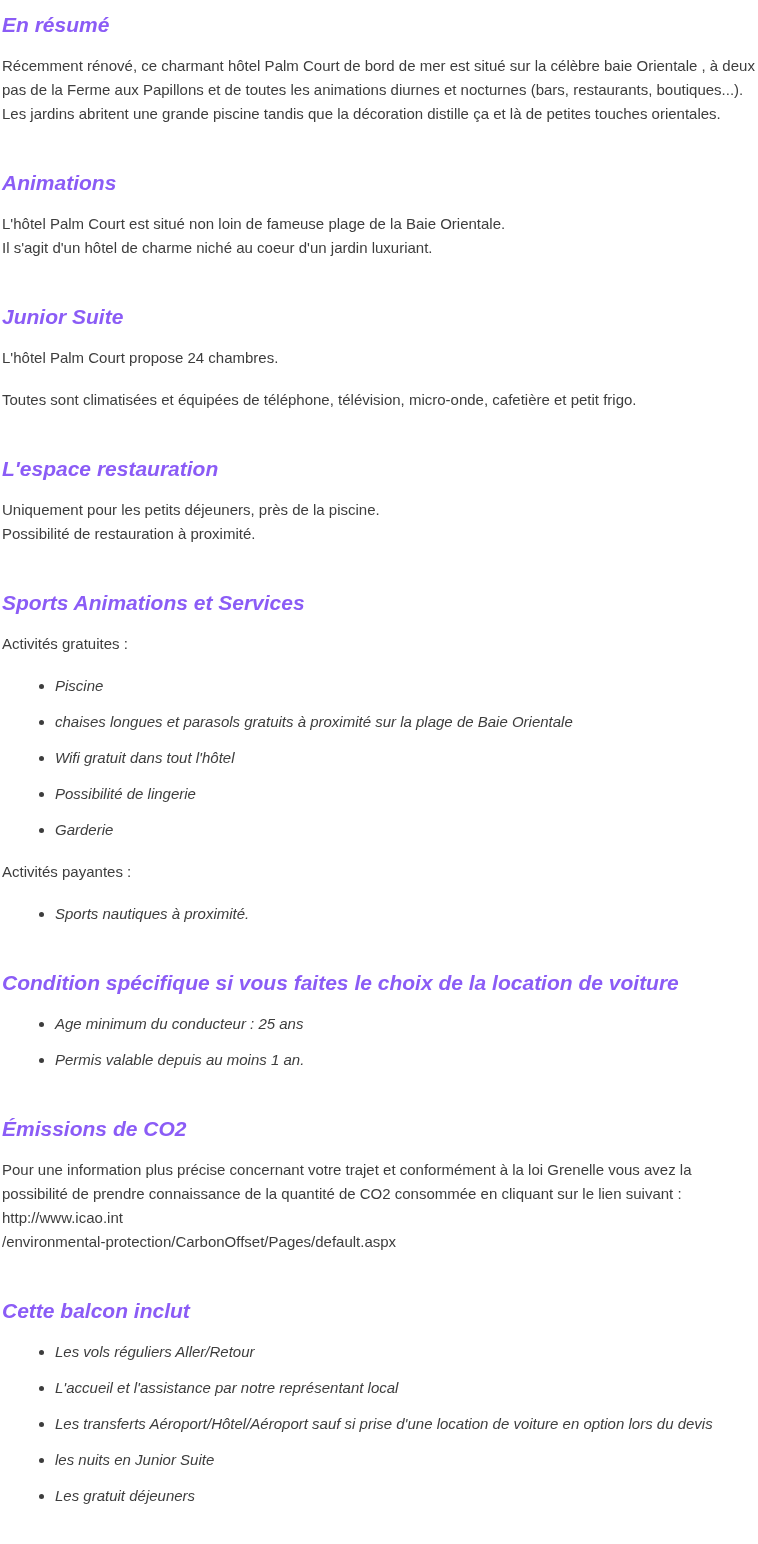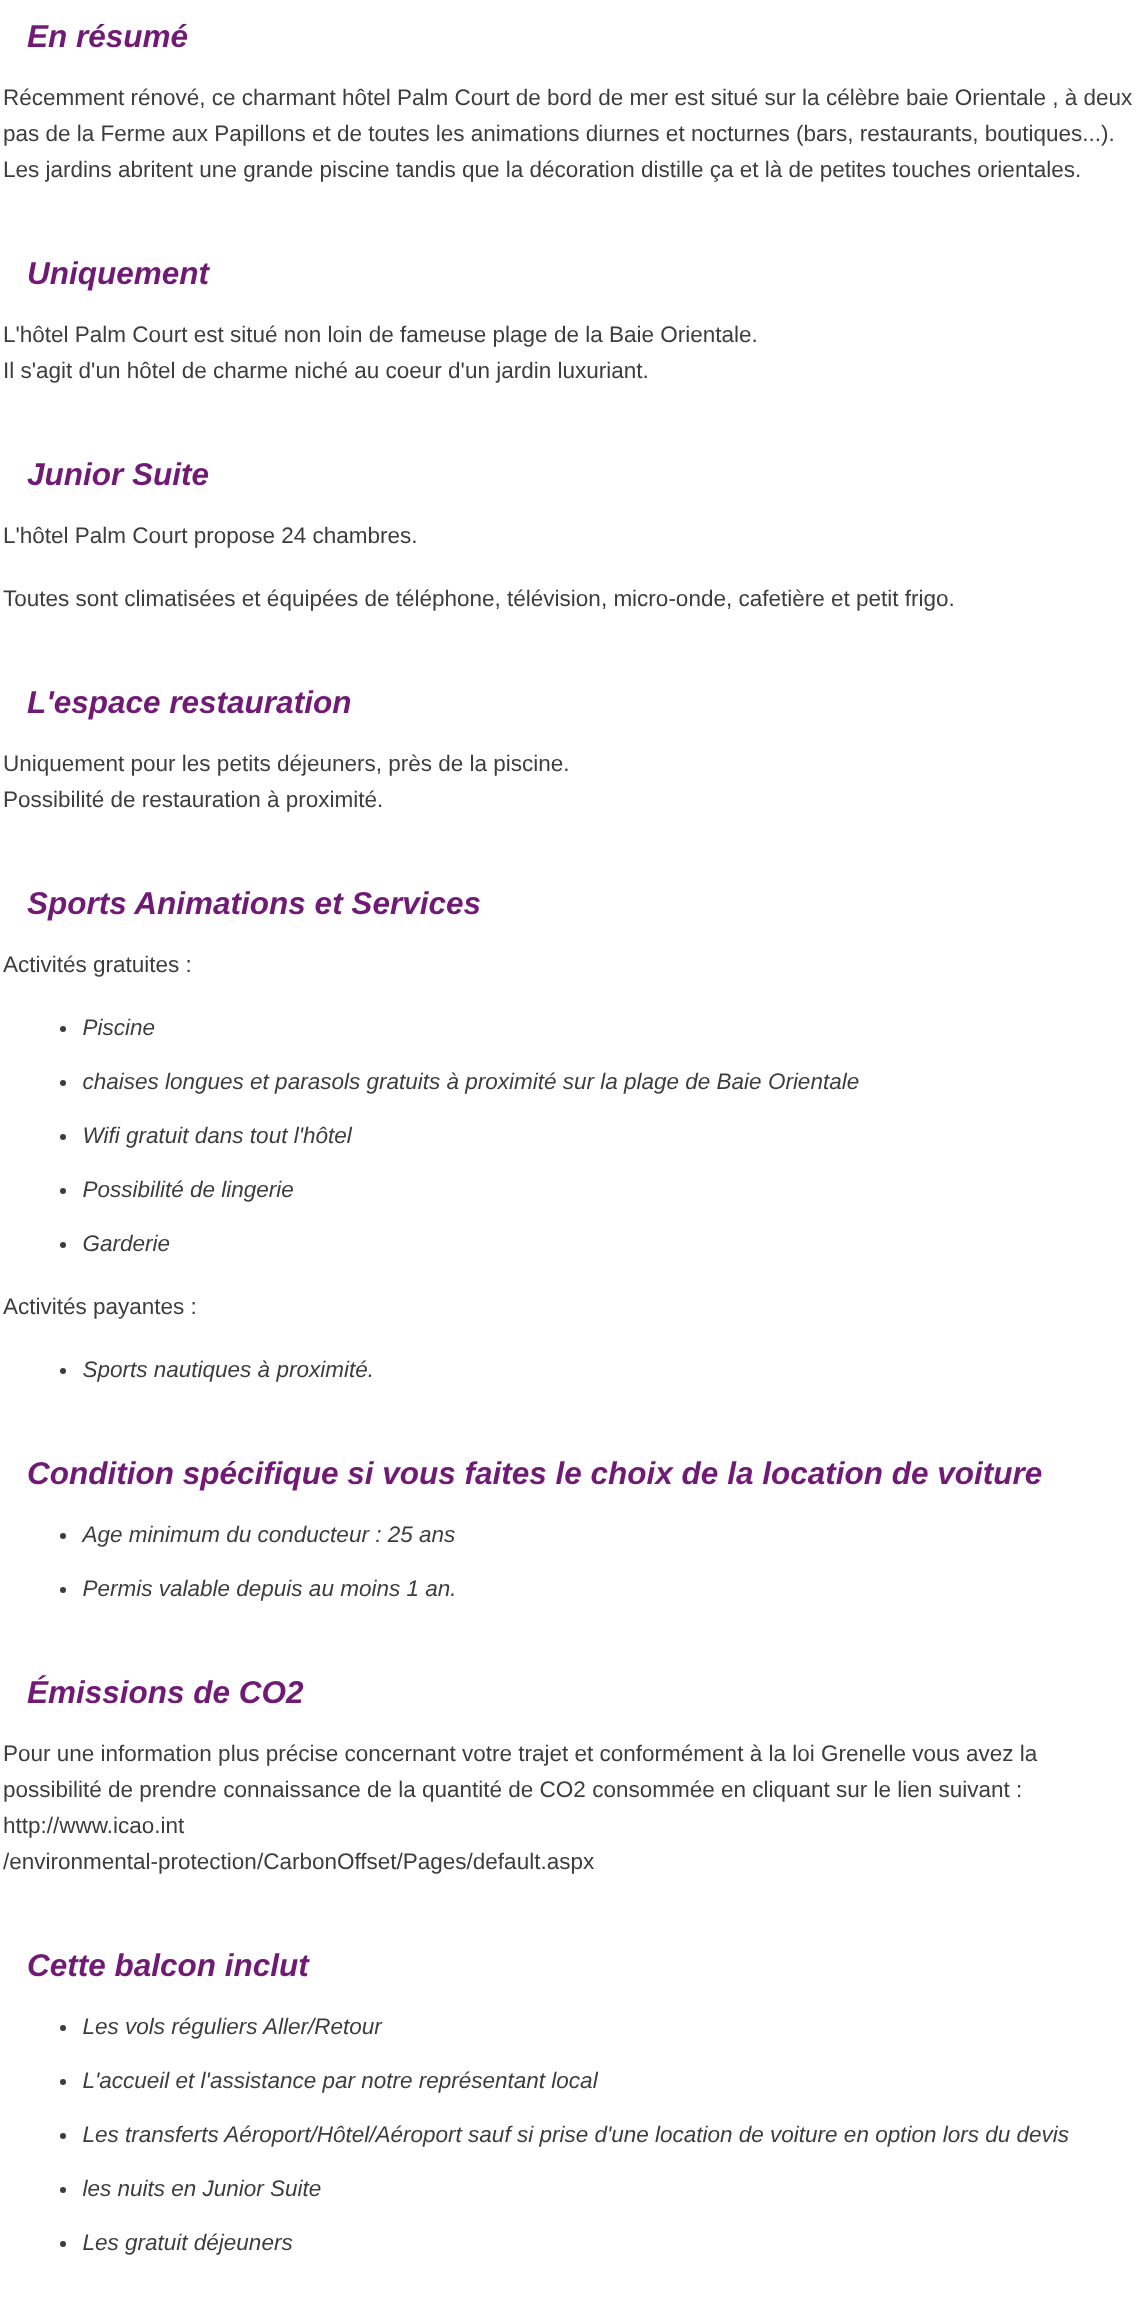--- a/index.html
+++ b/index.html
@@ -11,26 +11,26 @@
     width: 758px;
     font-family: "Liberation Sans", sans-serif;
     color: #3d3d3d;
   }
   .page {
     box-sizing: border-box;
     width: 758px;
     padding: 8px 3px 40px 2px;
   }
   .h {
-    color: #701a75;
+    color: #8b5cf6;
     font-size: 21px;
     font-style: italic;
     font-weight: 700;
     line-height: 26px;
-    margin: 44px 0 16px 16px;
+    margin: 44px 0 16px 0;
   }
   .sec:first-of-type .h {
     margin-top: 4px;
   }
   .p {
     font-size: 15px;
     line-height: 24px;
     margin: 0 0 18px 0;
     white-space: pre-line;
     overflow-wrap: break-word;
@@ -52,21 +52,21 @@
 <body>
 
 <div class="page">
 
   <section class="sec">
     <h2 class="h">En résumé</h2>
     <p class="p">Récemment rénové, ce charmant hôtel Palm Court de bord de mer est situé sur la célèbre baie Orientale , à deux pas de la Ferme aux Papillons et de toutes les animations diurnes et nocturnes (bars, restaurants, boutiques...). Les jardins abritent une grande piscine tandis que la décoration distille ça et là de petites touches orientales.</p>
   </section>
 
   <section class="sec">
-    <h2 class="h">Uniquement</h2>
+    <h2 class="h">Animations</h2>
     <p class="p">L'hôtel Palm Court est situé non loin de fameuse plage de la Baie Orientale.
 Il s'agit d'un hôtel de charme niché au coeur d'un jardin luxuriant.</p>
   </section>
 
   <section class="sec">
     <h2 class="h">Junior Suite</h2>
     <p class="p">L'hôtel Palm Court propose 24 chambres.</p>
     <p class="p">Toutes sont climatisées et équipées de téléphone, télévision, micro-onde, cafetière et petit frigo.</p>
   </section>
 

